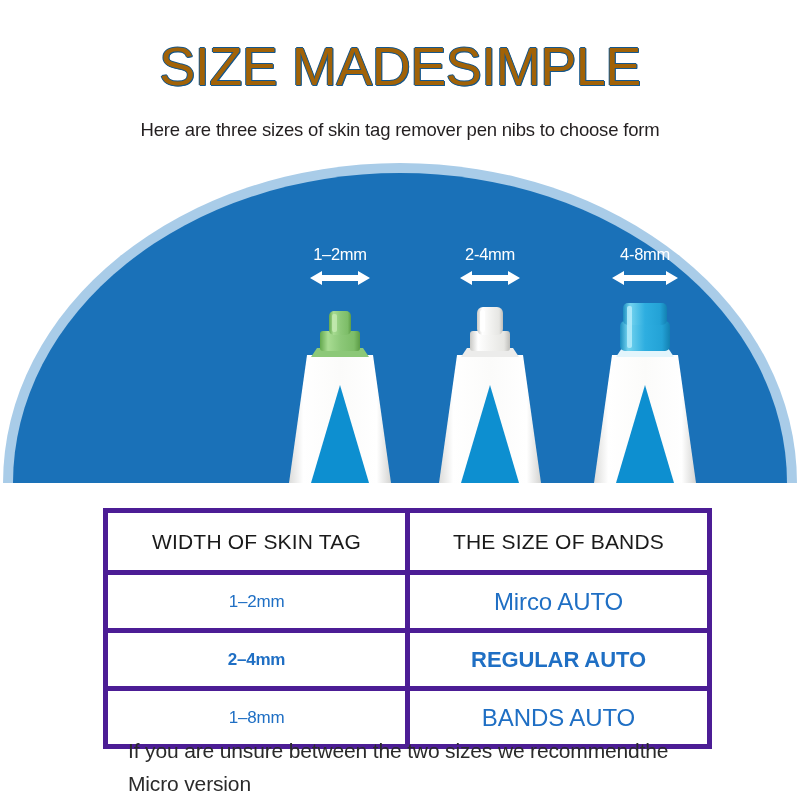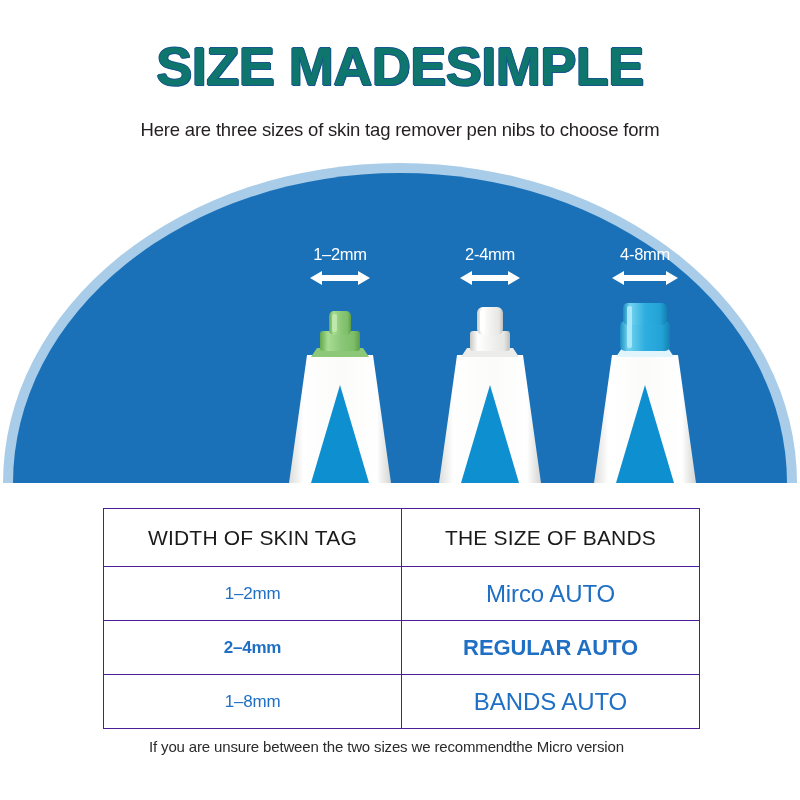--- a/index.html
+++ b/index.html
@@ -20,23 +20,23 @@
   #header {
     position: absolute;
     top: 0; left: 0;
     width: 800px;
     text-align: center;
   }
   #page-title {
     margin: 0;
     padding-top: 38px;
     font-size: 54px;
-    font-weight: bold;
+    font-weight: normal;
     letter-spacing: -0.5px;
-    color: #0f766e;
+    color: #a16207;
     line-height: 1.05;
     text-shadow:
        1px 0 0 #15578c,
       -1px 0 0 #15578c,
        0 1px 0 #15578c,
        0 -1px 0 #15578c,
        1px 1px 0 #15578c;
   }
   #subtitle {
     margin: 8px;
@@ -104,21 +104,21 @@
   
   #size-table {
     position: absolute;
     left: 103px;
     top: 508px;
     width: 594px;
     border-collapse: collapse;
     table-layout: fixed;
   }
   #size-table td {
-    border: 1px solid #4c1d95;
+    border: 5px solid #4c1d95;
     text-align: center;
     vertical-align: middle;
     padding: 0;
   }
   #size-table td.col-left  { width: 297px; }
   #size-table td.col-right { width: 297px; }
 
   .hdr-cell {
     height: 57px;
     font-size: 21px;
@@ -137,24 +137,24 @@
   .row-1 td { height: 53px; }
   .row-2 td { height: 53px; font-weight: bold; }
   .row-3 td { height: 53px; }
   .row-1 .band-cell { font-size: 24px; }
   .row-2 .band-cell { font-size: 22px; }
   .row-3 .band-cell { font-size: 24px; }
 
   
   #footnote {
     position: absolute;
-    left: 149px;
+    left: 128px;
     top: 735px;
     width: 560px;
-    font-size: 15px;
+    font-size: 21px;
     color: #2b2b2b;
     line-height: 1.55;
     letter-spacing: -0.15px;
   }
 </style>
 </head>
 <body>
 
 <div id="header">
   <h1 id="page-title">SIZE MADESIMPLE</h1>

